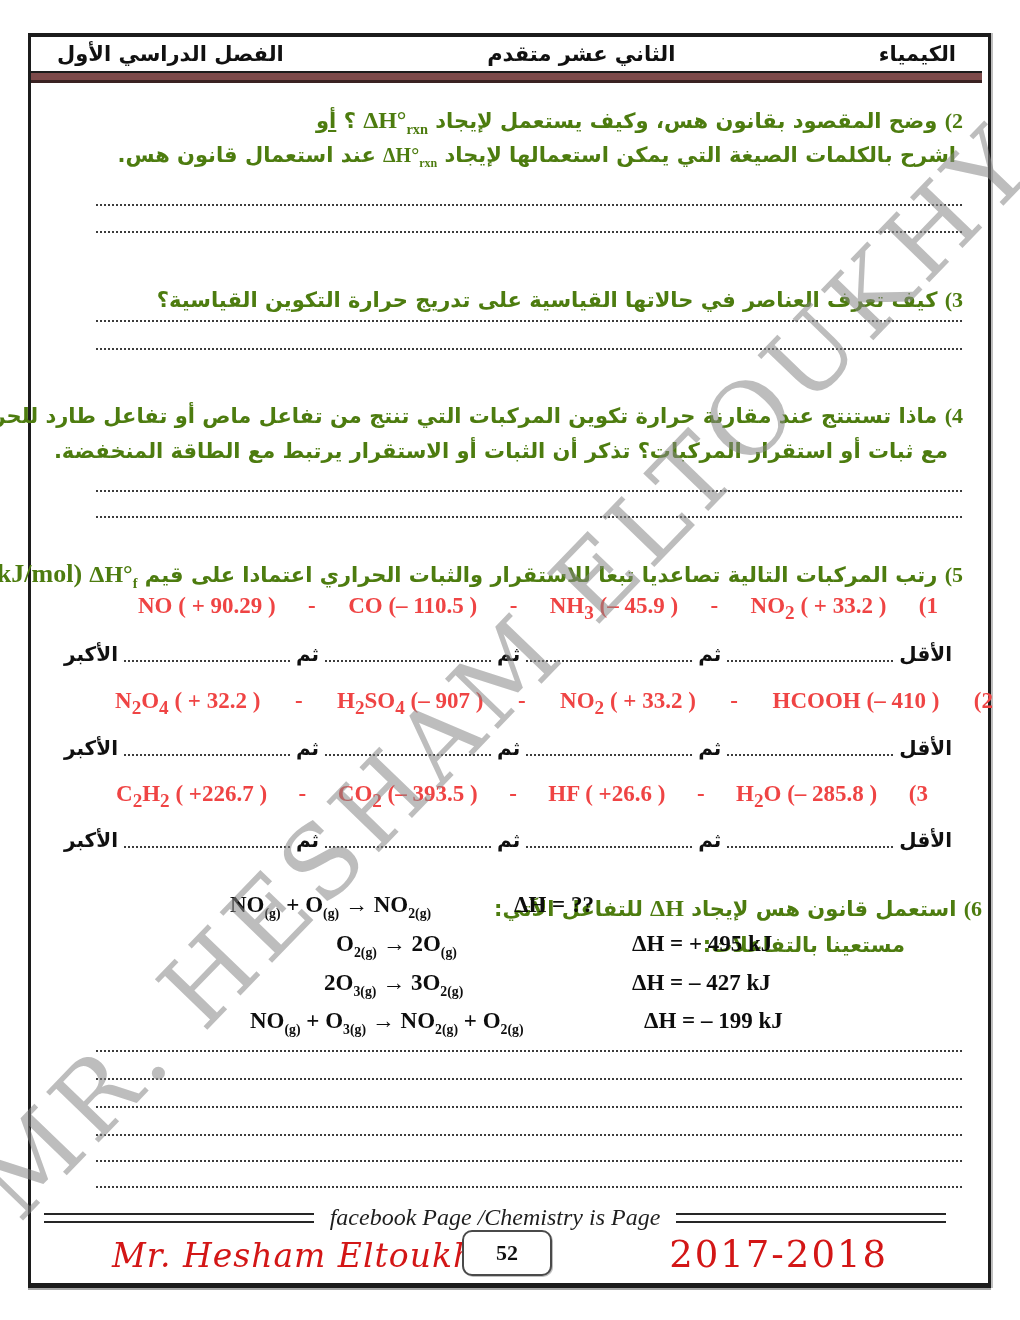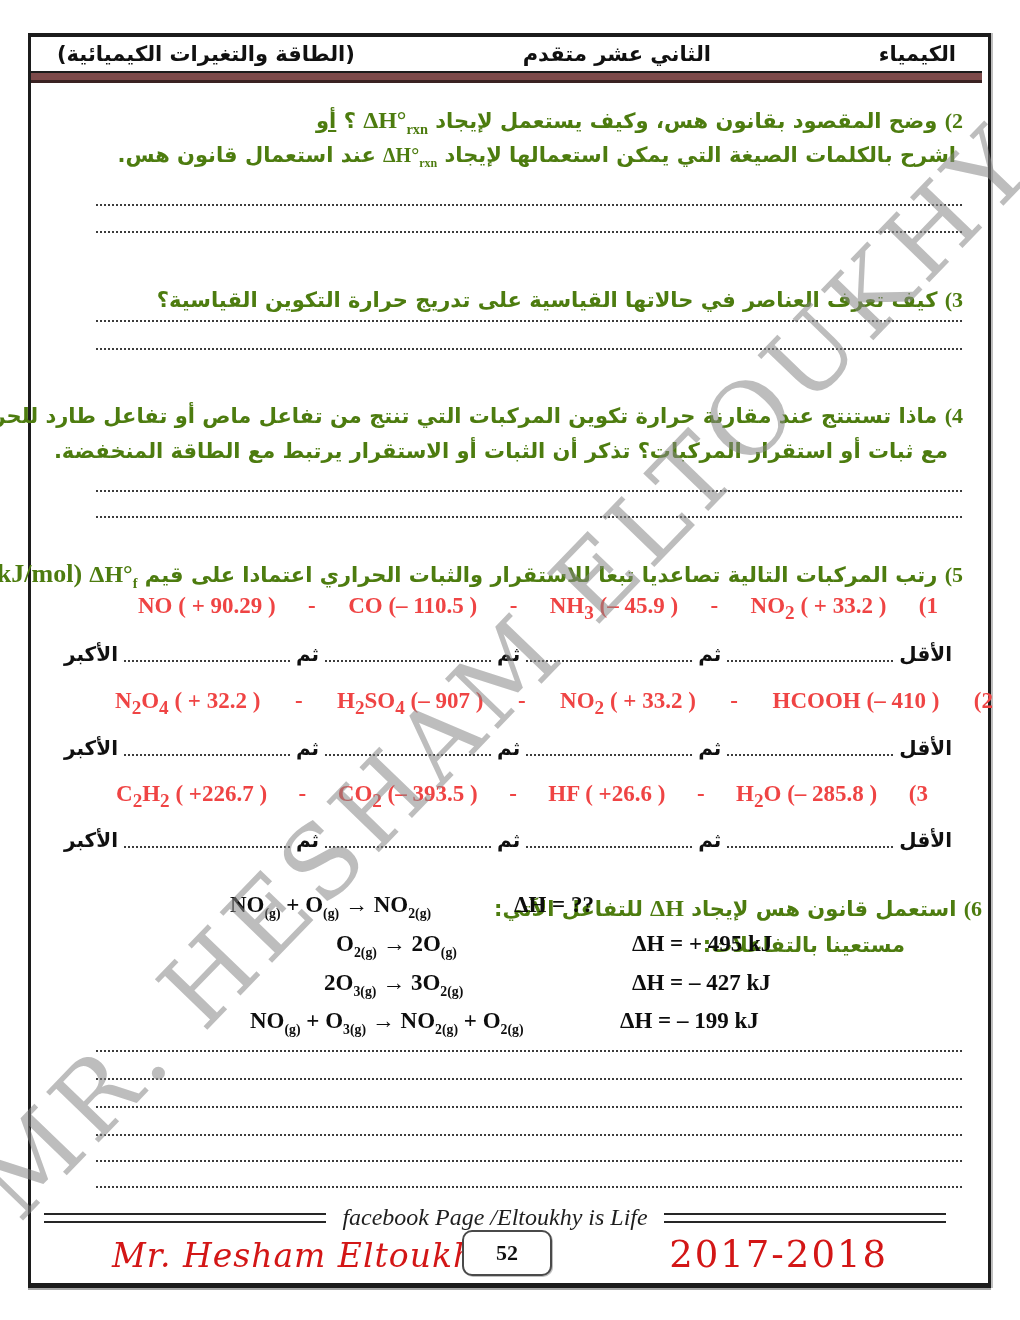--- a/index.html
+++ b/index.html
@@ -78,21 +78,21 @@
 </head>
 <body>
 
 <div>
 
   <div class="abs box"></div>
 
   <div class="abs header-row z">
     <span>الكيمياء</span>
     <span>الثاني عشر متقدم</span>
-    <span>(الطاقة والتغيرات الكيميائية)</span>
+    <span>الفصل الدراسي الأول</span>
   </div>
   <div class="abs header-band"></div>
 
   <div class="abs ar z" style="top:104px;right:57px;">
     <span class="num">(2</span>
     <span>وضح المقصود بقانون هس، وكيف يستعمل لإيجاد</span>
     <span class="ltr" style="font-size:24px;">ΔH°<sub>rxn</sub></span>
     <span>؟</span>
     <span class="underline">أو</span>
   </div>
@@ -204,35 +204,35 @@
   <div class="abs eq z" style="top:892px;left:470px;">ΔH = ??</div>
   <div class="abs eq z" style="top:892px;left:186px;">NO<sub>(g)</sub> + O<sub>(g)</sub>  →  NO<sub>2(g)</sub></div>
 
   <div class="abs ar z" style="top:931px;right:115px;">مستعينا بالتفاعلات:</div>
   <div class="abs eq z" style="top:931px;left:588px;">ΔH = + 495 kJ</div>
   <div class="abs eq z" style="top:931px;left:292px;">O<sub>2(g)</sub>  →  2O<sub>(g)</sub></div>
 
   <div class="abs eq z" style="top:970px;left:588px;">ΔH = – 427 kJ</div>
   <div class="abs eq z" style="top:970px;left:280px;">2O<sub>3(g)</sub>  →  3O<sub>2(g)</sub></div>
 
-  <div class="abs eq z" style="top:1008px;left:576px;">ΔH = – 199 kJ</div>
+  <div class="abs eq z" style="top:1008px;left:600px;">ΔH = – 199 kJ</div>
   <div class="abs eq z" style="top:1008px;left:206px;">NO<sub>(g)</sub> + O<sub>3(g)</sub>  →  NO<sub>2(g)</sub> + O<sub>2(g)</sub></div>
 
   <div class="abs dotline z" style="top:1050px;left:96px;width:866px;"></div>
   <div class="abs dotline z" style="top:1078px;left:96px;width:866px;"></div>
   <div class="abs dotline z" style="top:1106px;left:96px;width:866px;"></div>
   <div class="abs dotline z" style="top:1134px;left:96px;width:866px;"></div>
   <div class="abs dotline z" style="top:1160px;left:96px;width:866px;"></div>
   <div class="abs dotline z" style="top:1186px;left:96px;width:866px;"></div>
 
   <div class="abs watermark">MR. HESHAM ELTOUKHY</div>
 
   <div class="abs divider">
     <span class="dbl"></span>
-    <span class="fb">facebook Page /Eltoukhy is Life</span>
+    <span class="fb">facebook Page /Chemistry is Page</span>
     <span class="dbl"></span>
   </div>
   <div class="abs teacher z">Mr. Hesham Eltoukhy</div>
   <div class="abs pagebox z">
     <span>52</span>
   </div>
   <div class="abs years z">2017-2018</div>
 
 </div>
 

